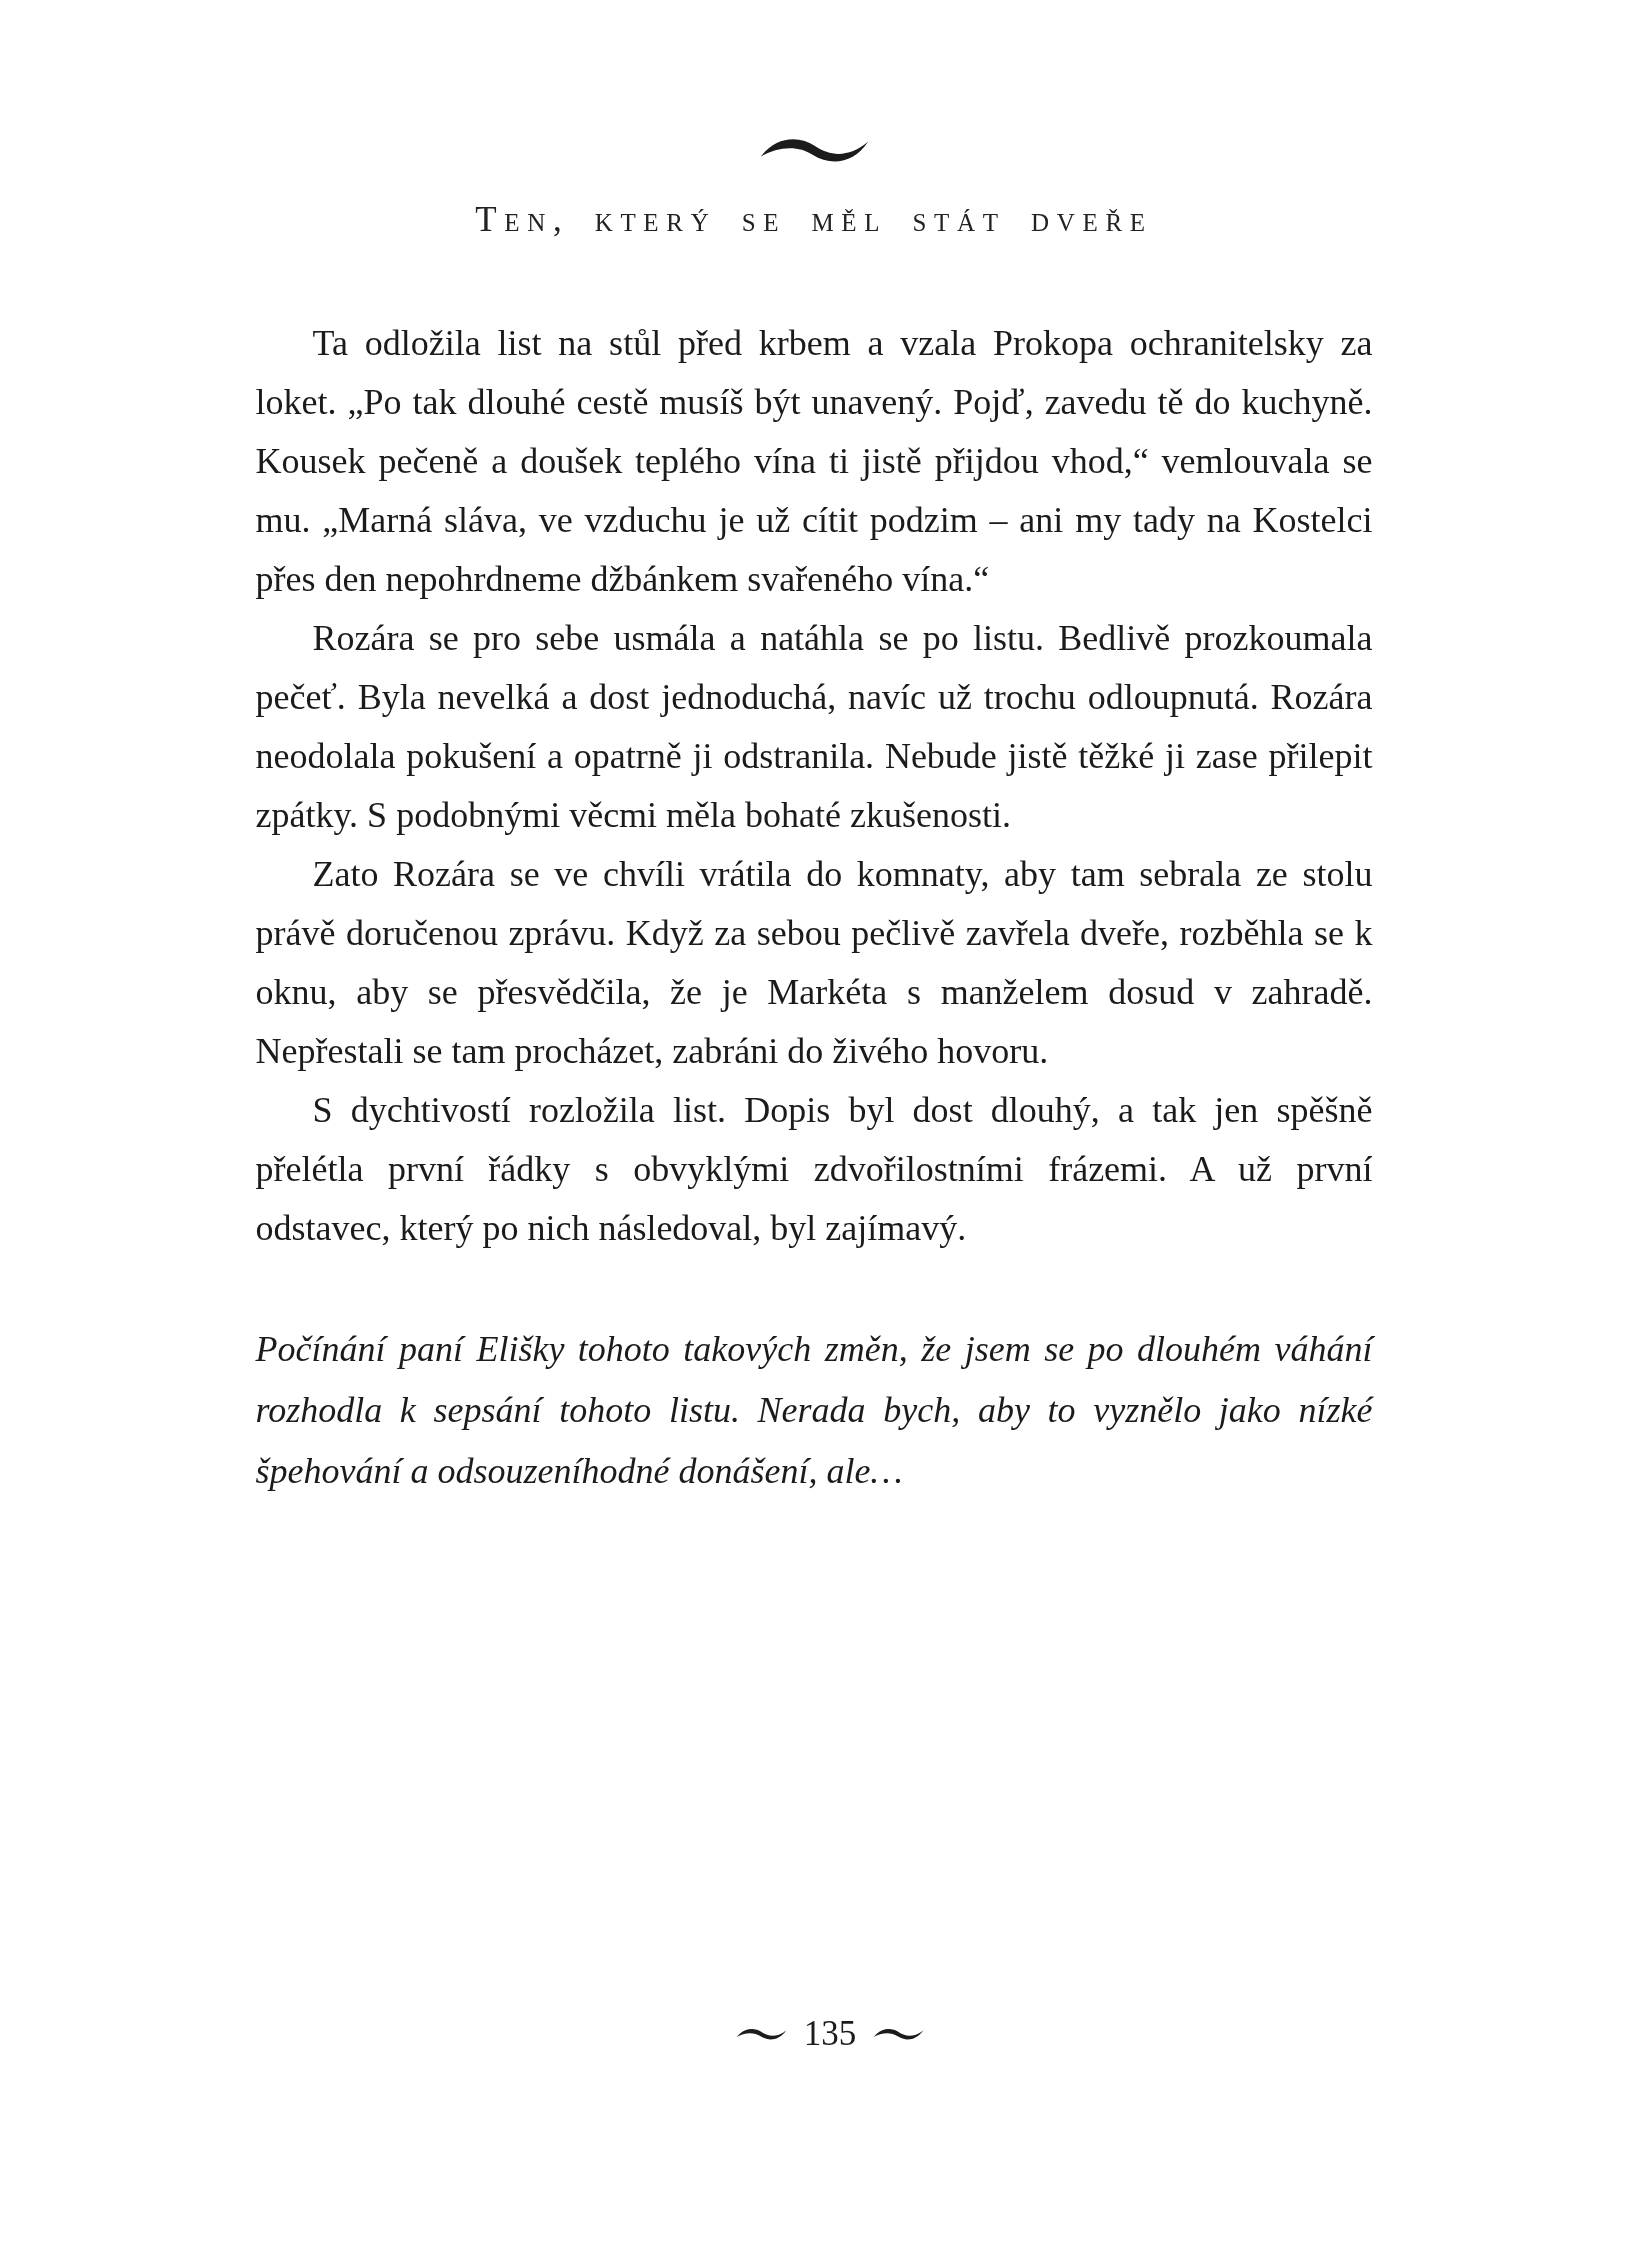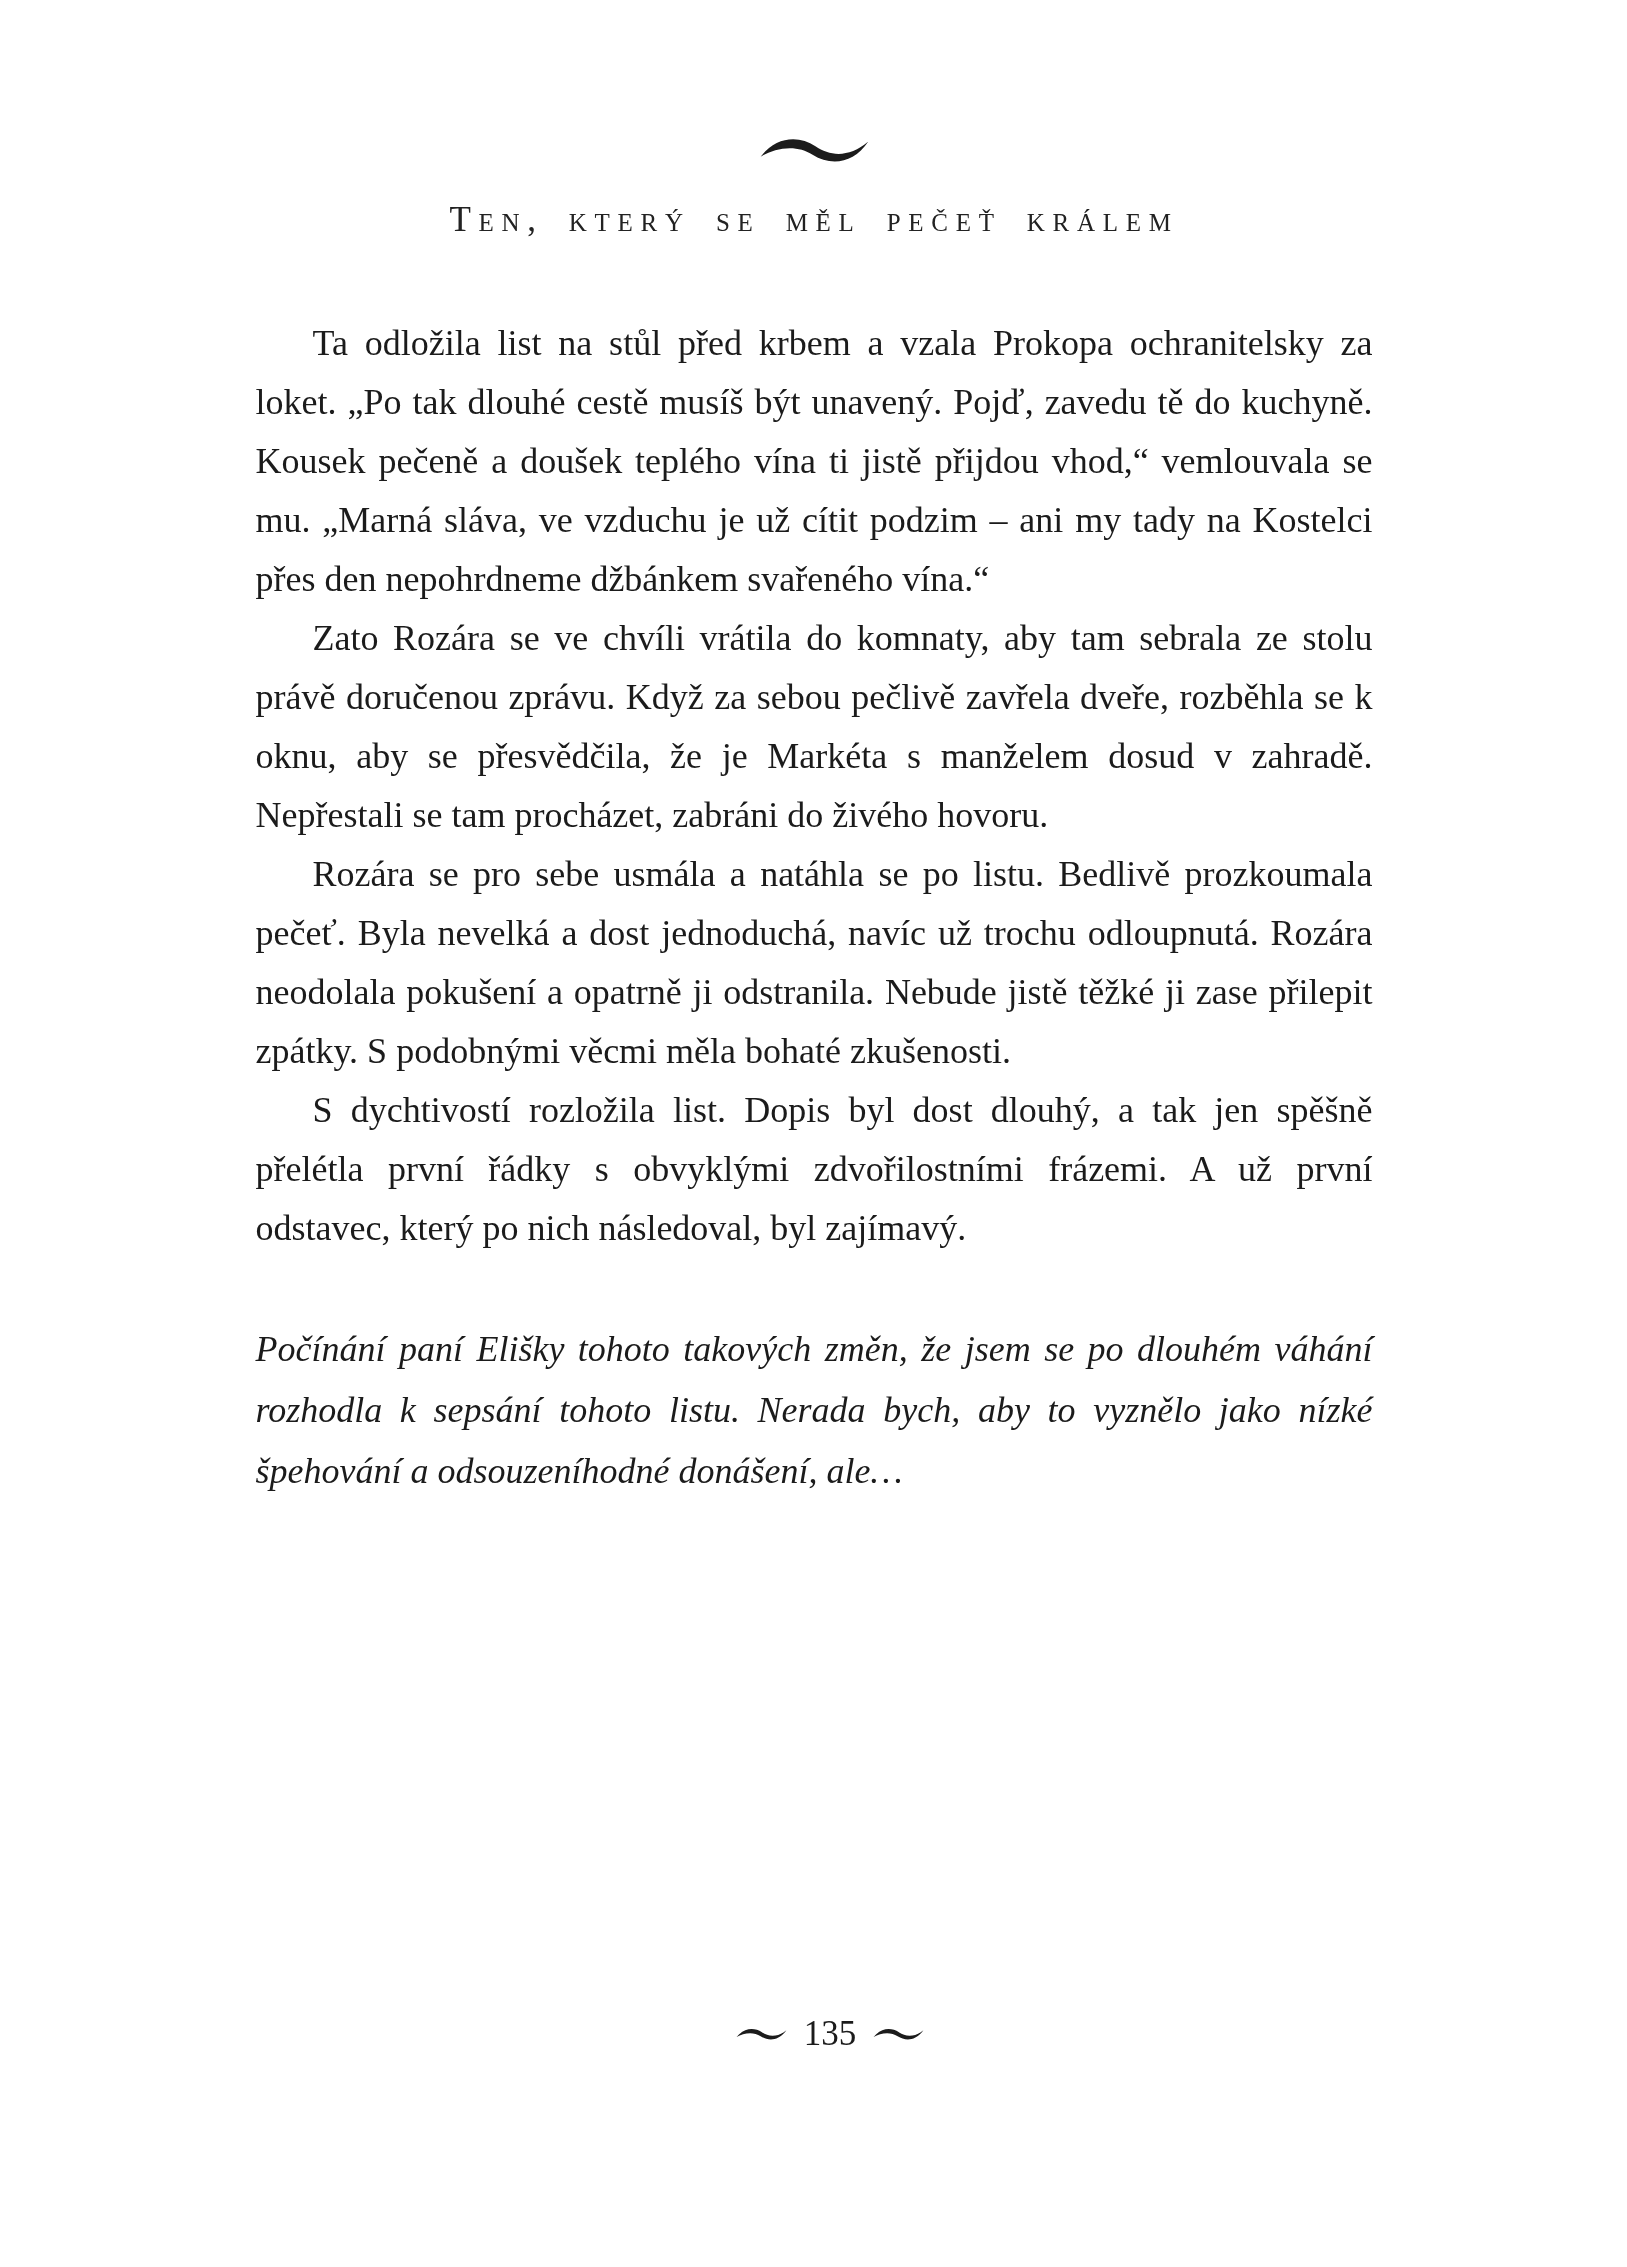--- a/index.html
+++ b/index.html
@@ -72,26 +72,26 @@
 <body>
 
 <div class="page">
 
   <div class="ornament-top">
     <svg width="119" height="40" viewBox="0 0 126 42" aria-hidden="true">
       <path d="M6 27 C 22 6, 46 4, 64 16 C 80 27, 100 28, 120 11 C 104 35, 80 37, 61 25 C 45 14, 22 17, 6 27 Z" fill="#1b1b1b"></path>
     </svg>
   </div>
 
-  <h1 class="chapter-title">Ten, který se měl pečeť králem</h1>
+  <h1 class="chapter-title">Ten, který se měl stát dveře</h1>
 
   <div class="text-block">
     <p class="para">Ta odložila list na stůl před krbem a vzala Prokopa ochranitelsky za loket. „Po tak dlouhé cestě musíš být unavený. Pojď, zavedu tě do kuchyně. Kousek pečeně a doušek teplého vína ti jistě přijdou vhod,“ vemlouvala se mu. „Marná sláva, ve vzduchu je už cítit podzim – ani my tady na Kostelci přes den nepohrdneme džbánkem svařeného vína.“</p>
+    <p class="para">Rozára se pro sebe usmála a natáhla se po listu. Bedlivě prozkoumala pečeť. Byla nevelká a dost jednoduchá, navíc už trochu odloupnutá. Rozára neodolala pokušení a opatrně ji odstranila. Nebude jistě těžké ji zase přilepit zpátky. S podobnými věcmi měla bohaté zkušenosti.</p>
     <p class="para">Zato Rozára se ve chvíli vrátila do komnaty, aby tam sebrala ze stolu právě doručenou zprávu. Když za sebou pečlivě zavřela dveře, rozběhla se k oknu, aby se přesvědčila, že je Markéta s manželem dosud v zahradě. Nepřestali se tam procházet, zabráni do živého hovoru.</p>
-    <p class="para">Rozára se pro sebe usmála a natáhla se po listu. Bedlivě prozkoumala pečeť. Byla nevelká a dost jednoduchá, navíc už trochu odloupnutá. Rozára neodolala pokušení a opatrně ji odstranila. Nebude jistě těžké ji zase přilepit zpátky. S podobnými věcmi měla bohaté zkušenosti.</p>
     <p class="para">S dychtivostí rozložila list. Dopis byl dost dlouhý, a tak jen spěšně přelétla první řádky s obvyklými zdvořilostními frázemi. A už první odstavec, který po nich následoval, byl zajímavý.</p>
     <p class="para excerpt">Počínání paní Elišky tohoto takových změn, že jsem se po dlouhém váhání rozhodla k sepsání tohoto listu. Nerada bych, aby to vyznělo jako nízké špehování a odsouzeníhodné donášení, ale…</p>
   </div>
 
   <div class="footer">
     <span class="footer-orn">
       <svg width="55" height="19" viewBox="0 0 126 42" aria-hidden="true">
         <path d="M6 27 C 22 6, 46 4, 64 16 C 80 27, 100 28, 120 11 C 104 35, 80 37, 61 25 C 45 14, 22 17, 6 27 Z" fill="#1b1b1b"></path>
       </svg>
     </span>

